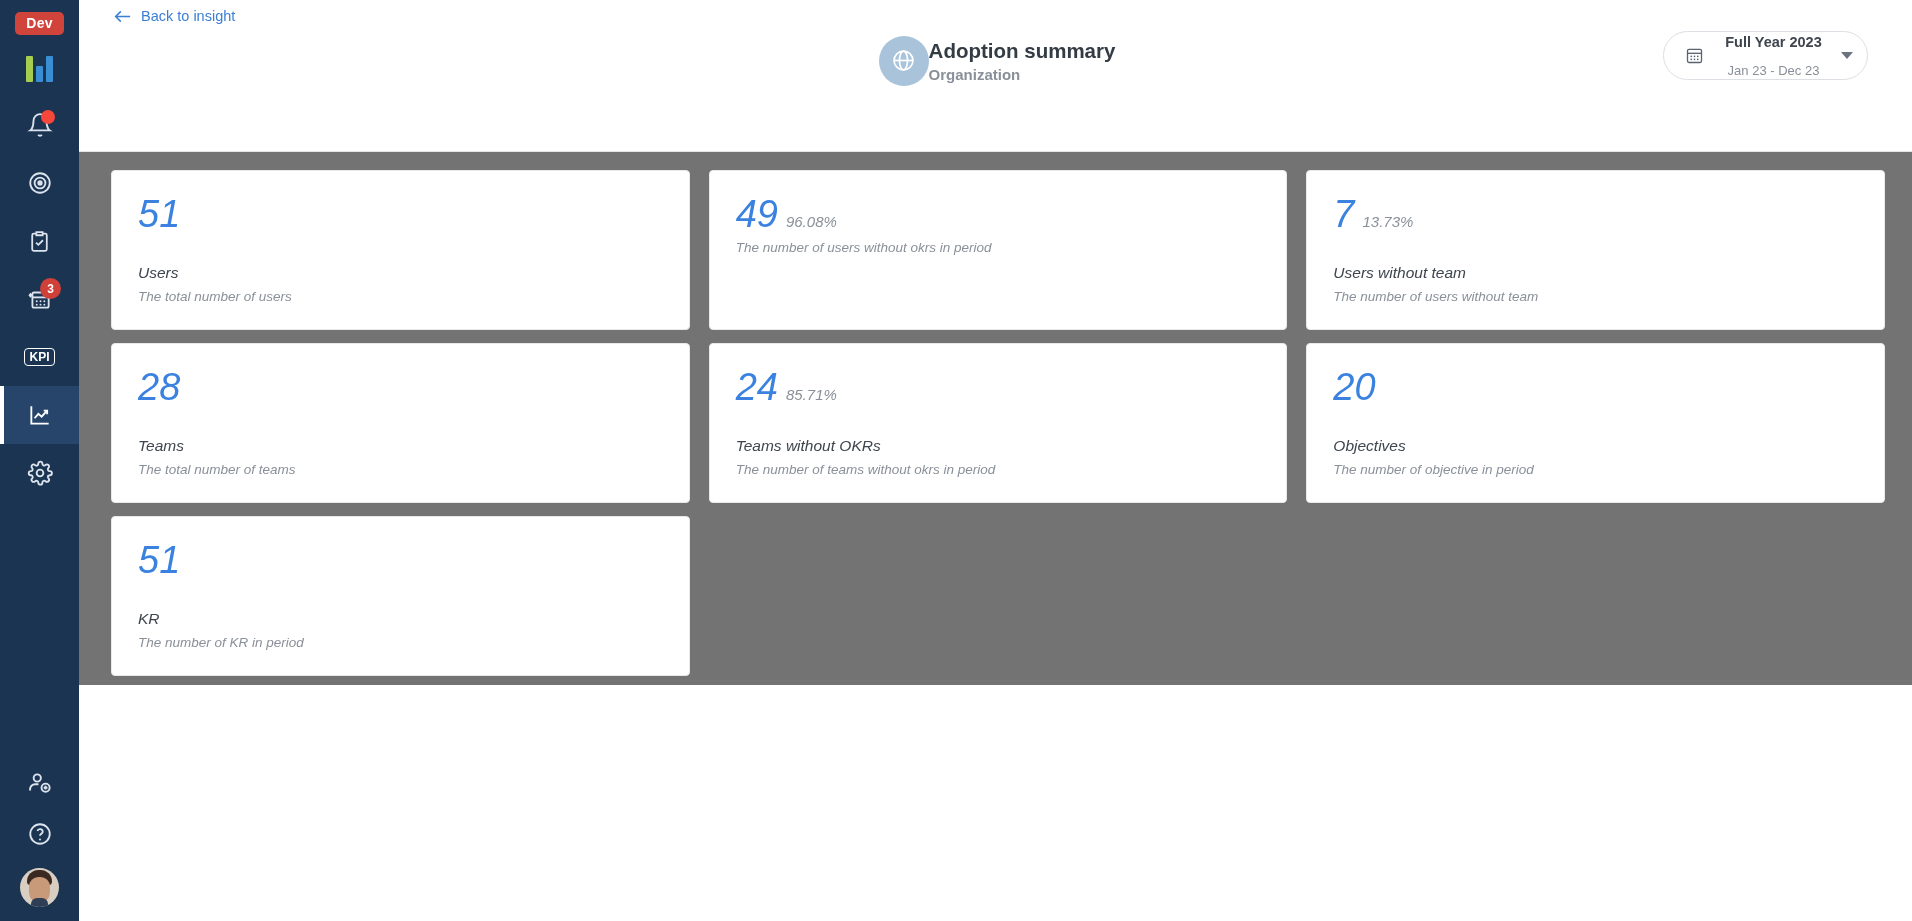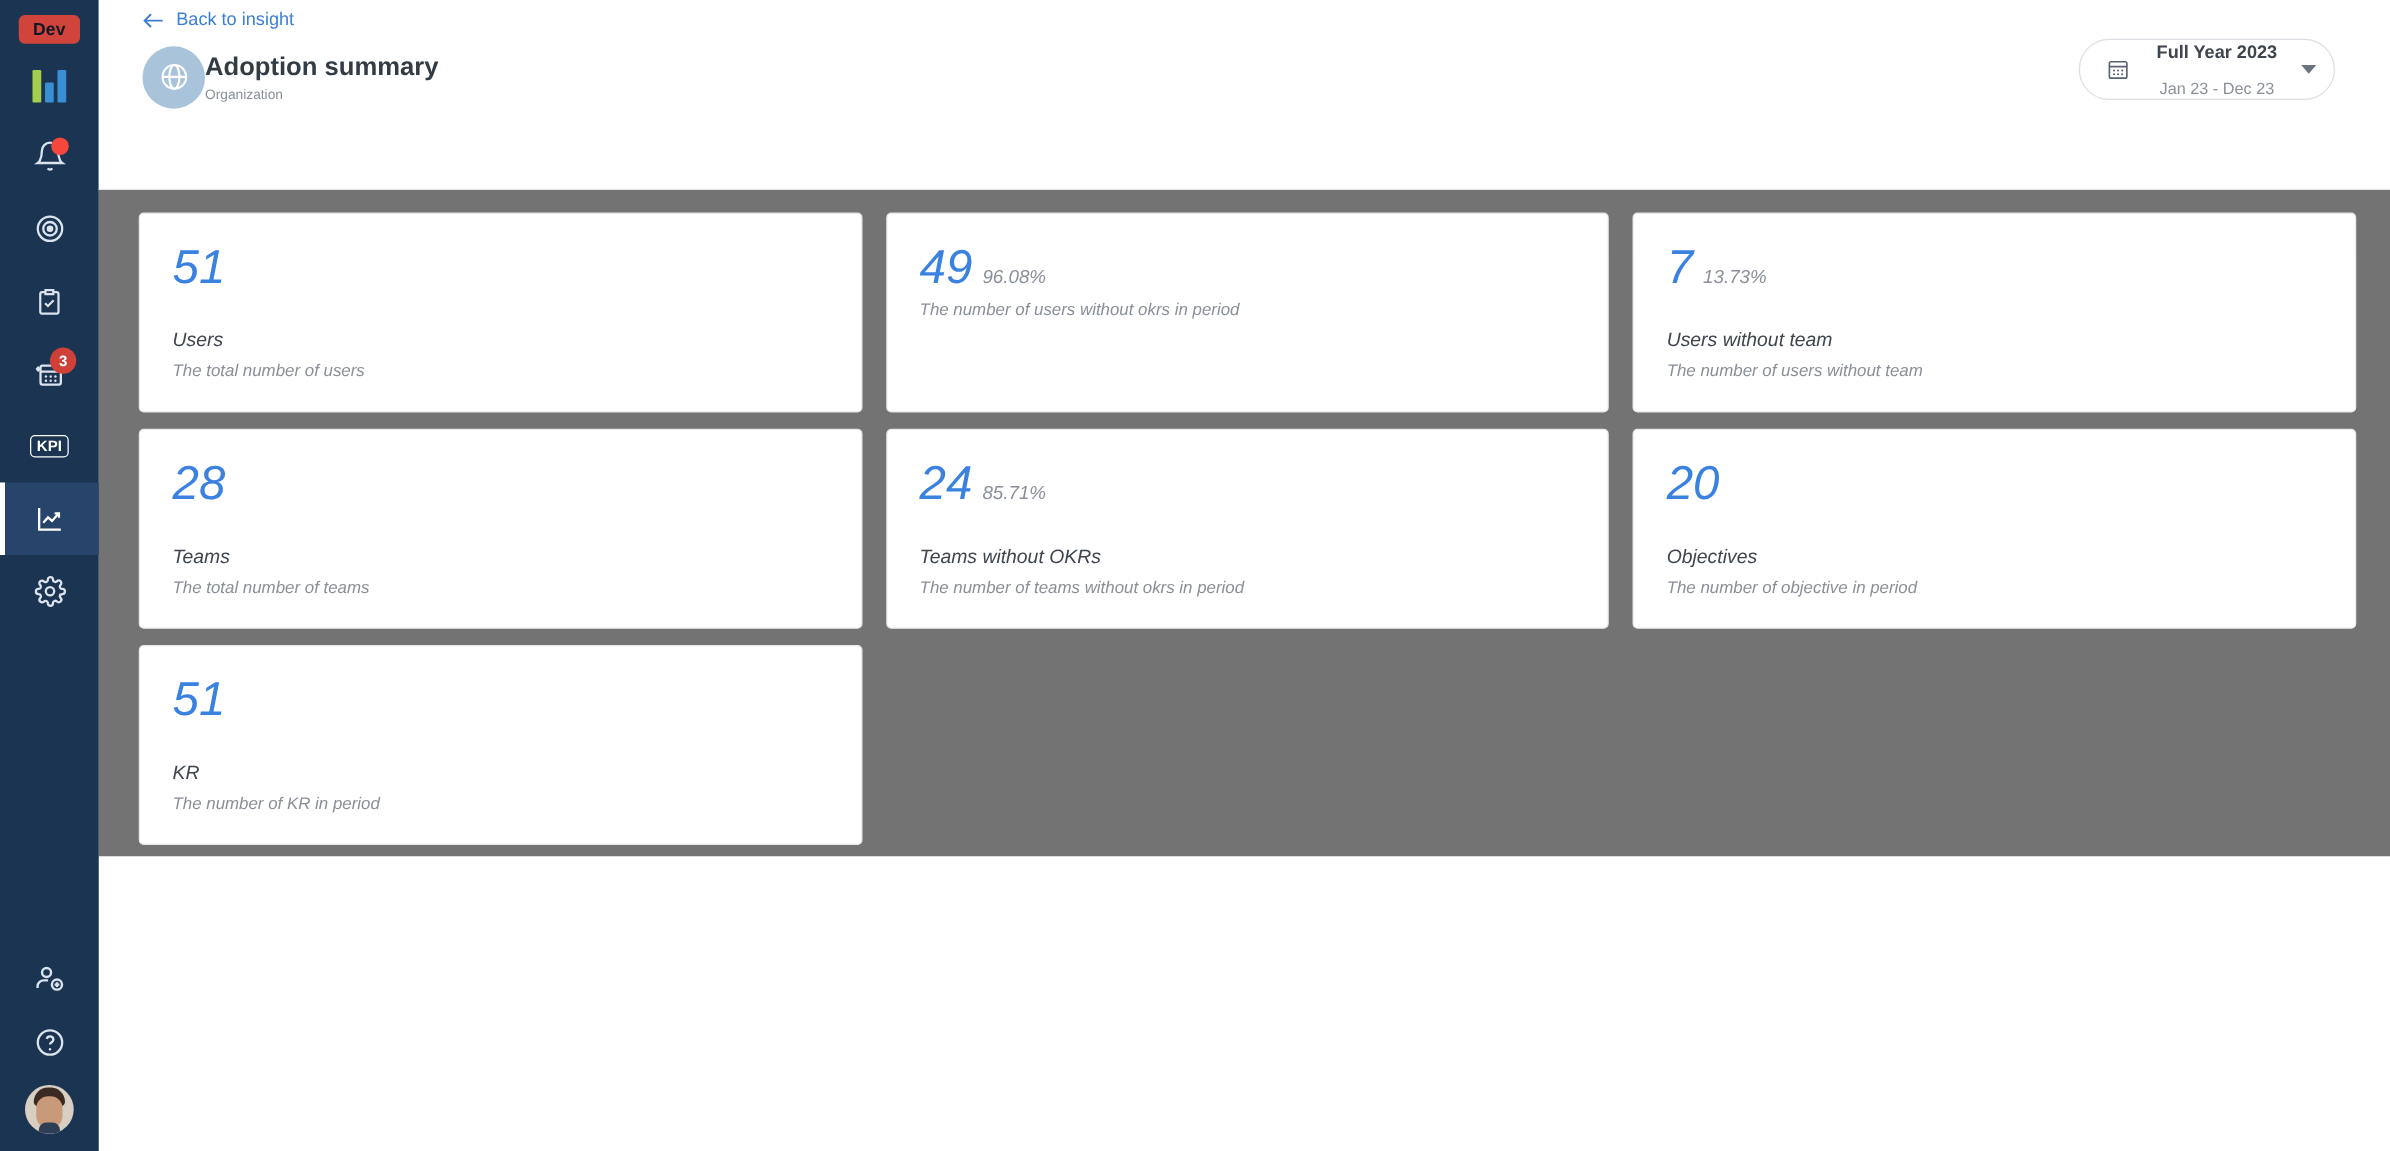--- a/index.html
+++ b/index.html
@@ -14,21 +14,21 @@
   
   .sidebar {
     width: 79px; height: 921px;
     background: #1b3452;
     display: flex; flex-direction: column; align-items: center;
     flex: 0 0 79px;
     position: relative;
   }
   .env-badge {
     margin-top: 12px;
-    background: #d1443c; color: #0f172a;
+    background: #d1443c; color: #ffffff;
     font-size: 14px; font-weight: bold;
     border-radius: 5px;
     padding: 3px 11px 4px;
     letter-spacing: .2px;
   }
   .logo { margin-top: 17px; display: flex; align-items: flex-end; gap: 3px; height: 30px; }
   .logo i { display: block; width: 7px; border-radius: 1px; }
   .logo .b1 { height: 26px; background: #a6ce4e; }
   .logo .b2 { height: 16px; background: #3a8fd4; }
   .logo .b3 { height: 26px; background: #3a8fd4; }
@@ -81,28 +81,28 @@
     background: #fff; height: 152px; flex: 0 0 152px;
     border-bottom: 1px solid #e6e6e6;
     position: relative; padding: 0 32px;
   }
   .back-link {
     display: inline-flex; align-items: center; gap: 10px;
     color: #3b7fd4; font-size: 14.5px; cursor: pointer;
     margin-top: 8px; margin-left: 3px;
   }
   .back-link svg { display: block; }
-  .title-row { display: flex; align-items: center; margin-top: 8px; margin-left: 3px; }
+  .title-row { display: flex; align-items: center; margin-top: 8px; margin-left: 3px; justify-content: center; }
   .globe-circle {
     width: 50px; height: 50px; border-radius: 50%;
     background: #a9c3da; display: flex; align-items: center; justify-content: center;
     flex: 0 0 50px;
   }
   .page-title { font-size: 20.5px; font-weight: bold; color: #333b44; line-height: 1.25; }
-  .page-sub { font-size: 11px; color: #8a9099; margin-top: 3px; }
+  .page-sub { font-size: 15px; color: #8a9099; margin-top: 3px; font-weight: bold; }
 
   .daterange {
     position: absolute; right: 44px; top: 31px;
     width: 205px; height: 49px;
     border: 1px solid #dcdfe3; border-radius: 25px; background: #fff;
     display: flex; align-items: center; cursor: pointer;
     padding: 0 14px 0 18px;
   }
   .daterange .cal { flex: 0 0 24px; display:flex; align-items:center; justify-content:center; }
   .daterange .dtext { flex: 1; text-align: center; }

